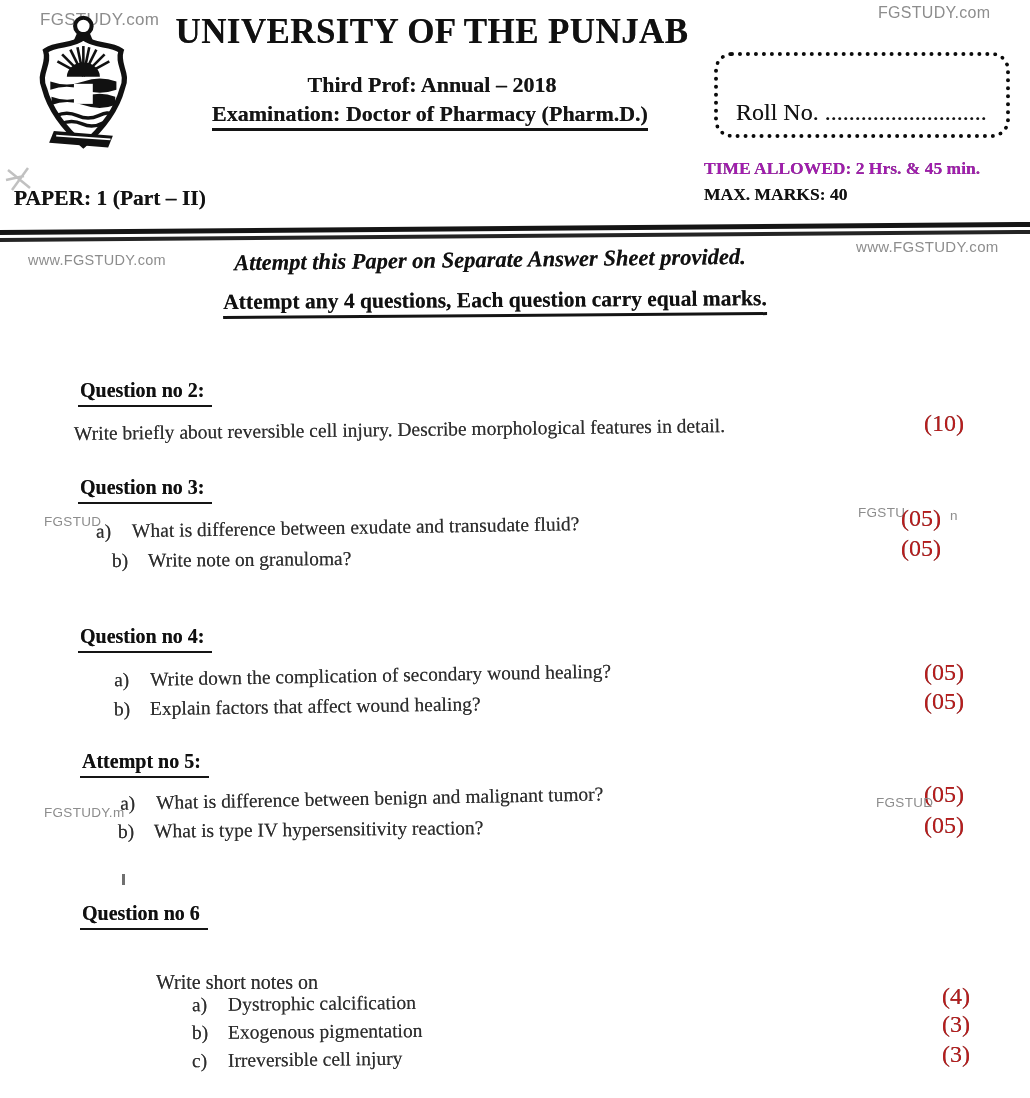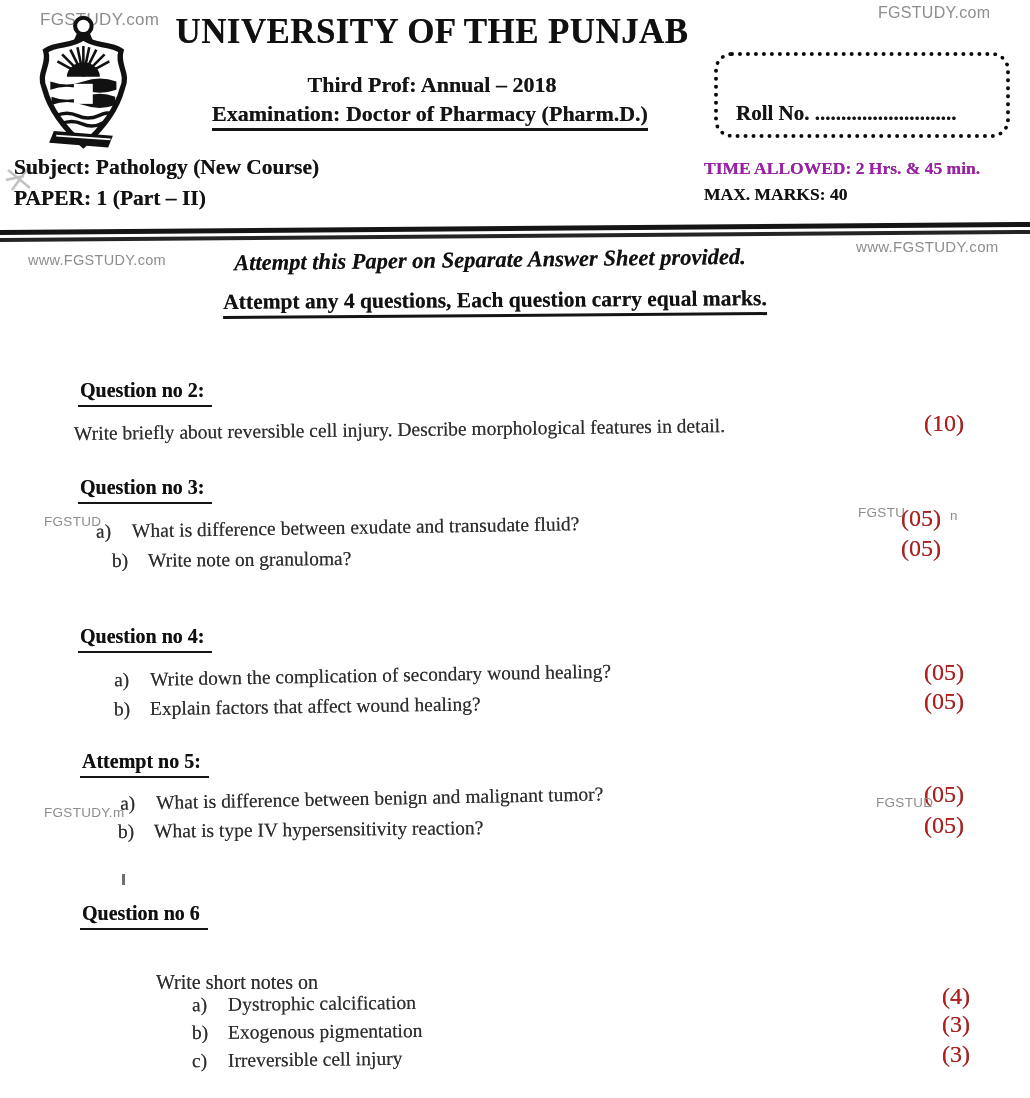--- a/index.html
+++ b/index.html
@@ -66,30 +66,29 @@
 
   <div class="abs title scan" style="left:158px;top:12px;width:548px;text-align:center;font-family:Liberation Serif, serif;">UNIVERSITY OF THE PUNJAB</div>
 
   <div class="abs h-line scan" style="left:158px;top:72px;width:548px;text-align:center;">Third Prof:  Annual – 2018</div>
 
   <div class="abs" style="left:150px;top:101px;width:560px;text-align:center;">
     <span class="h-line uline scan">Examination: Doctor of Pharmacy (Pharm.D.)</span>
   </div>
 
   <div class="abs rollbox" style="left:714px;top:52px;width:288px;height:78px;">
-    <div class="abs scan" style="left:18px;bottom:8px;font-size:21px;font-weight:bold;color:#141414;white-space:nowrap;">Roll No. ...........................</div>
+    <div class="abs scan" style="left:18px;bottom:8px;font-size:24px;font-weight:normal;color:#141414;white-space:nowrap;">Roll No. ...........................</div>
   </div>
 
   <div class="abs" style="left:4px;top:162px;width:34px;height:34px;opacity:0.55;">
     <svg width="34" height="34" viewBox="0 0 34 34">
       <path d="M4,8 L26,26 M24,6 L8,28 M2,18 L20,14" stroke="#8f8f8f" stroke-width="2.5" fill="none"></path>
     </svg>
   </div>
 
-  <div class="abs scan" style="left:14px;top:155px;font-size:21.5px;font-weight:bold;color:#121212;">Subject: Pathology (New Course)</div>
   <div class="abs scan" style="left:14px;top:186px;font-size:21.5px;font-weight:bold;color:#121212;">PAPER: 1 (Part – II)</div>
 
   <div class="abs scan" style="left:704px;top:158px;font-size:17.5px;font-weight:bold;color:#a21caf;white-space:nowrap;">TIME ALLOWED: 2 Hrs. &amp; 45 min.</div>
   <div class="abs scan" style="left:704px;top:184px;font-size:17.5px;font-weight:bold;color:#121212;">MAX. MARKS: 40</div>
 
   <div class="abs" style="left:-6px;top:226px;width:1044px;transform:rotate(-0.45deg);">
     <div class="divbar" style="height:4.5px;"></div>
     <div style="height:3px;"></div>
     <div class="divbar" style="height:4px;background:#242424;"></div>
   </div>

